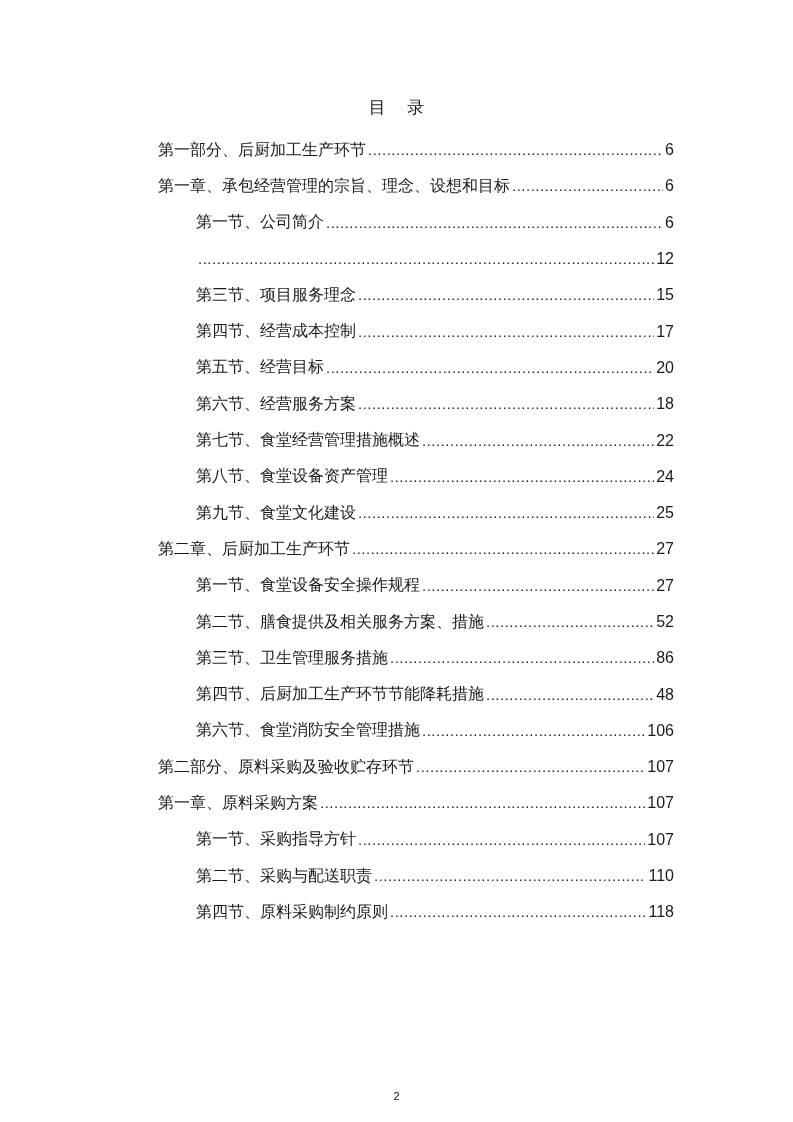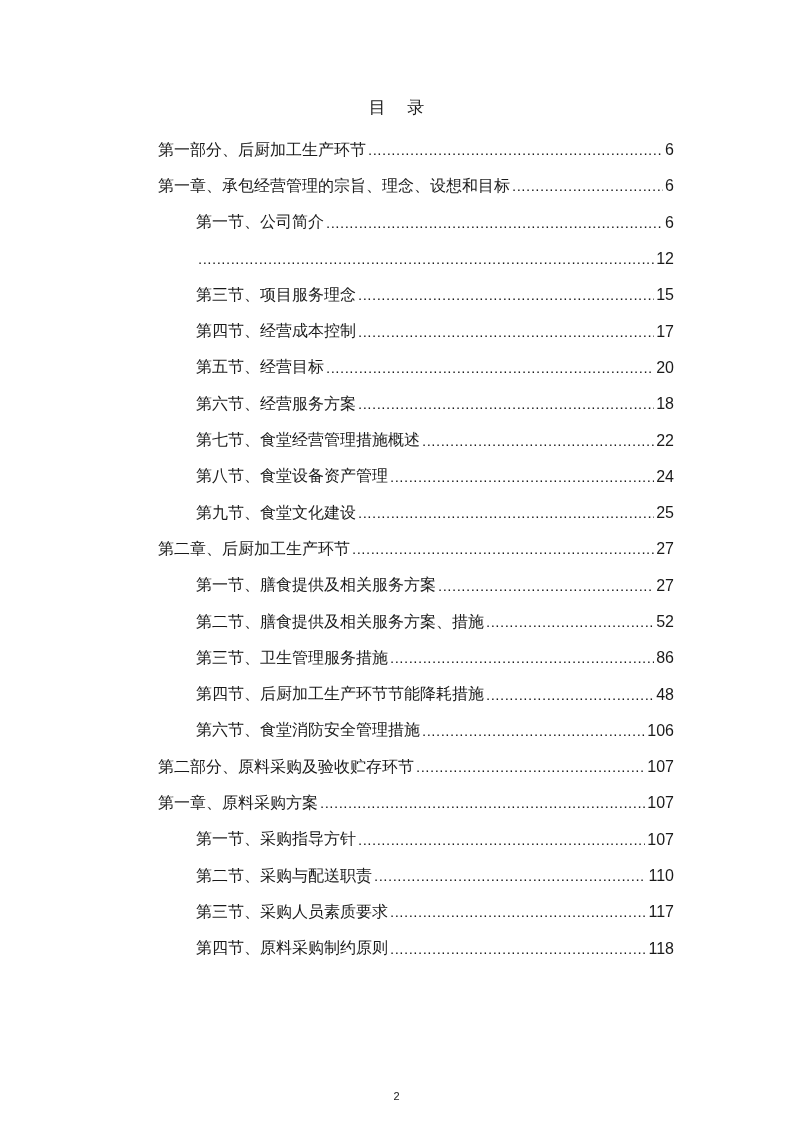--- a/index.html
+++ b/index.html
@@ -77,21 +77,21 @@
       <span class="txt">第九节、食堂文化建设</span>
       <span class="dots"></span>
       <span class="pg">25</span>
     </div>
   <div class="row l1">
       <span class="txt">第二章、后厨加工生产环节</span>
       <span class="dots"></span>
       <span class="pg">27</span>
     </div>
   <div class="row l2">
-      <span class="txt">第一节、膳食提供及相关服务方案</span>
+      <span class="txt">第一节、食堂设备安全操作规程</span>
       <span class="dots"></span>
       <span class="pg">27</span>
     </div>
   <div class="row l2">
       <span class="txt">第二节、膳食提供及相关服务方案、措施</span>
       <span class="dots"></span>
       <span class="pg">52</span>
     </div>
   <div class="row l2">
       <span class="txt">第三节、卫生管理服务措施</span>
@@ -122,24 +122,19 @@
       <span class="txt">第一节、采购指导方针</span>
       <span class="dots"></span>
       <span class="pg">107</span>
     </div>
   <div class="row l2">
       <span class="txt">第二节、采购与配送职责</span>
       <span class="dots"></span>
       <span class="pg">110</span>
     </div>
   <div class="row l2">
-      <span class="txt">第三节、采购人员素质要求</span>
-      <span class="dots"></span>
-      <span class="pg">117</span>
-    </div>
-  <div class="row l2">
       <span class="txt">第四节、原料采购制约原则</span>
       <span class="dots"></span>
       <span class="pg">118</span>
     </div>
 </div>
 
 <div class="footer">2</div>
 
 </body></html>

